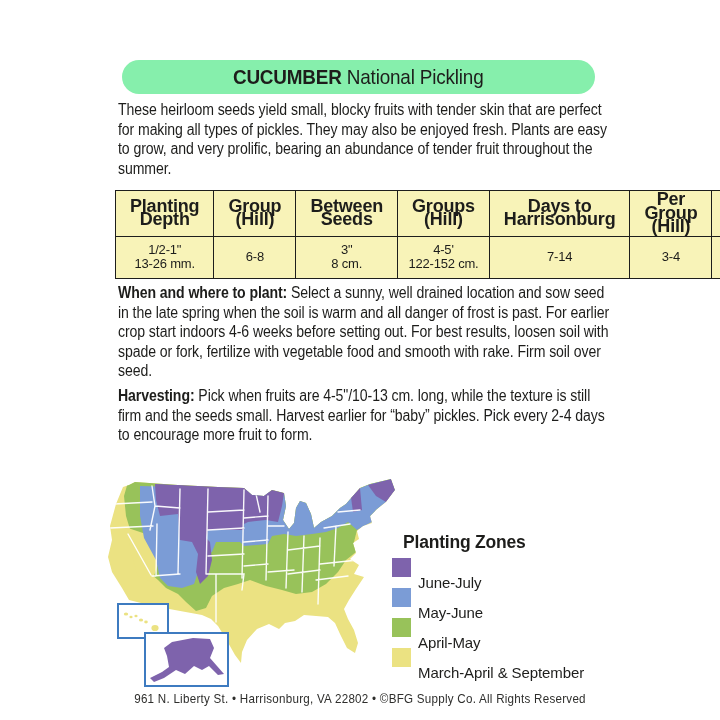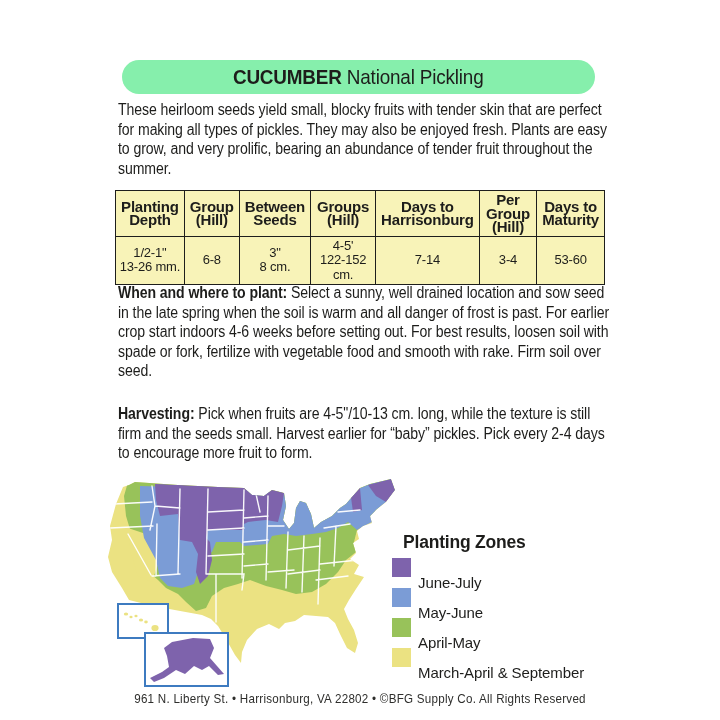--- a/index.html
+++ b/index.html
@@ -11,21 +11,21 @@
   .banner-inner { white-space:nowrap; transform:scaleX(0.9); font-size:21px; letter-spacing:-0.2px; }
   .banner-inner b { font-weight:700; }
 
   .condensed { transform:scaleX(0.88); transform-origin:0 0; width:560px; font-size:16px; line-height:19.5px; letter-spacing:-0.1px; }
   .para { position:absolute; left:118px; }
   .para .lbl { font-weight:700; }
 
   .tablewrap { position:absolute; left:115px; top:190px; width:490px; }
   table { border-collapse:collapse; width:490px; }
   th,td { border:1.6px solid #1e1e1c; text-align:center; vertical-align:middle; white-space:pre-line; }
-  th { font-size:15px; font-weight:700; line-height:13.5px; height:38px; padding:2px 5px; letter-spacing:-0.2px; }
+  th { font-size:18px; font-weight:700; line-height:13.5px; height:38px; padding:2px 14px; letter-spacing:-0.2px; }
   td { font-size:13px; line-height:14.5px; height:42px; padding:2px 1px; letter-spacing:-0.2px; }
 
   .mapsvg { position:absolute; left:98px; top:476px; }
 
   .legend { position:absolute; left:392px; top:532px; }
   .legend-title { font-size:17.5px; font-weight:700; letter-spacing:-0.2px; margin-bottom:5px;margin-left:11px; }
   .legend-item { display:flex; align-items:center; margin-bottom:11px; height:19px; }
   .swatch { width:19px; height:19px; margin-right:7px; flex:0 0 auto; }
   .legend-label { font-size:15px; letter-spacing:-0.1px;margin-top:29px; }
 
@@ -80,21 +80,21 @@
       </tr>
     </tbody>
       </table>
   </div>
 
   <div class="para" style="top:283px;">
     <div class="condensed"><span class="lbl">When and where to plant:</span><span> Select a sunny, well drained location and sow seed in the late spring when the soil is warm and all danger of frost is past. For earlier crop start indoors 4-6 weeks before setting out. For best results, loosen soil with spade or fork, fertilize with vegetable food and smooth with rake. Firm soil over seed.</span></div>
   </div>
 
 
-  <div class="para" style="top:404px;">
+  <div class="para" style="top:386px;">
     <div class="condensed"><span class="lbl">Harvesting:</span><span> Pick when fruits are 4-5"/10-13 cm. long, while the texture is still firm and the seeds small. Harvest earlier for “baby” pickles. Pick every 2-4 days to encourage more fruit to form.</span></div>
   </div>
 
   <svg class="mapsvg" width="310" height="215" viewBox="0 0 310 215">
     <defs>
       <clipPath id="usClip">
         <path d="M37,6 L80,9 L120,11 L146,12 L154,19 L166,20 L174,14 L186,17
                  L188,30 L185,44 L191,53 L196,47 L198,32 L202,25 L208,27 L213,38 L216,52
                  L223,46 L234,40 L242,32 L248,28 L254,21 L262,12 L272,8 L293,3
                  L297,14 L288,26 L278,34 L272,40 L274,47 L265,50 L259,55 L261,63 L255,67

